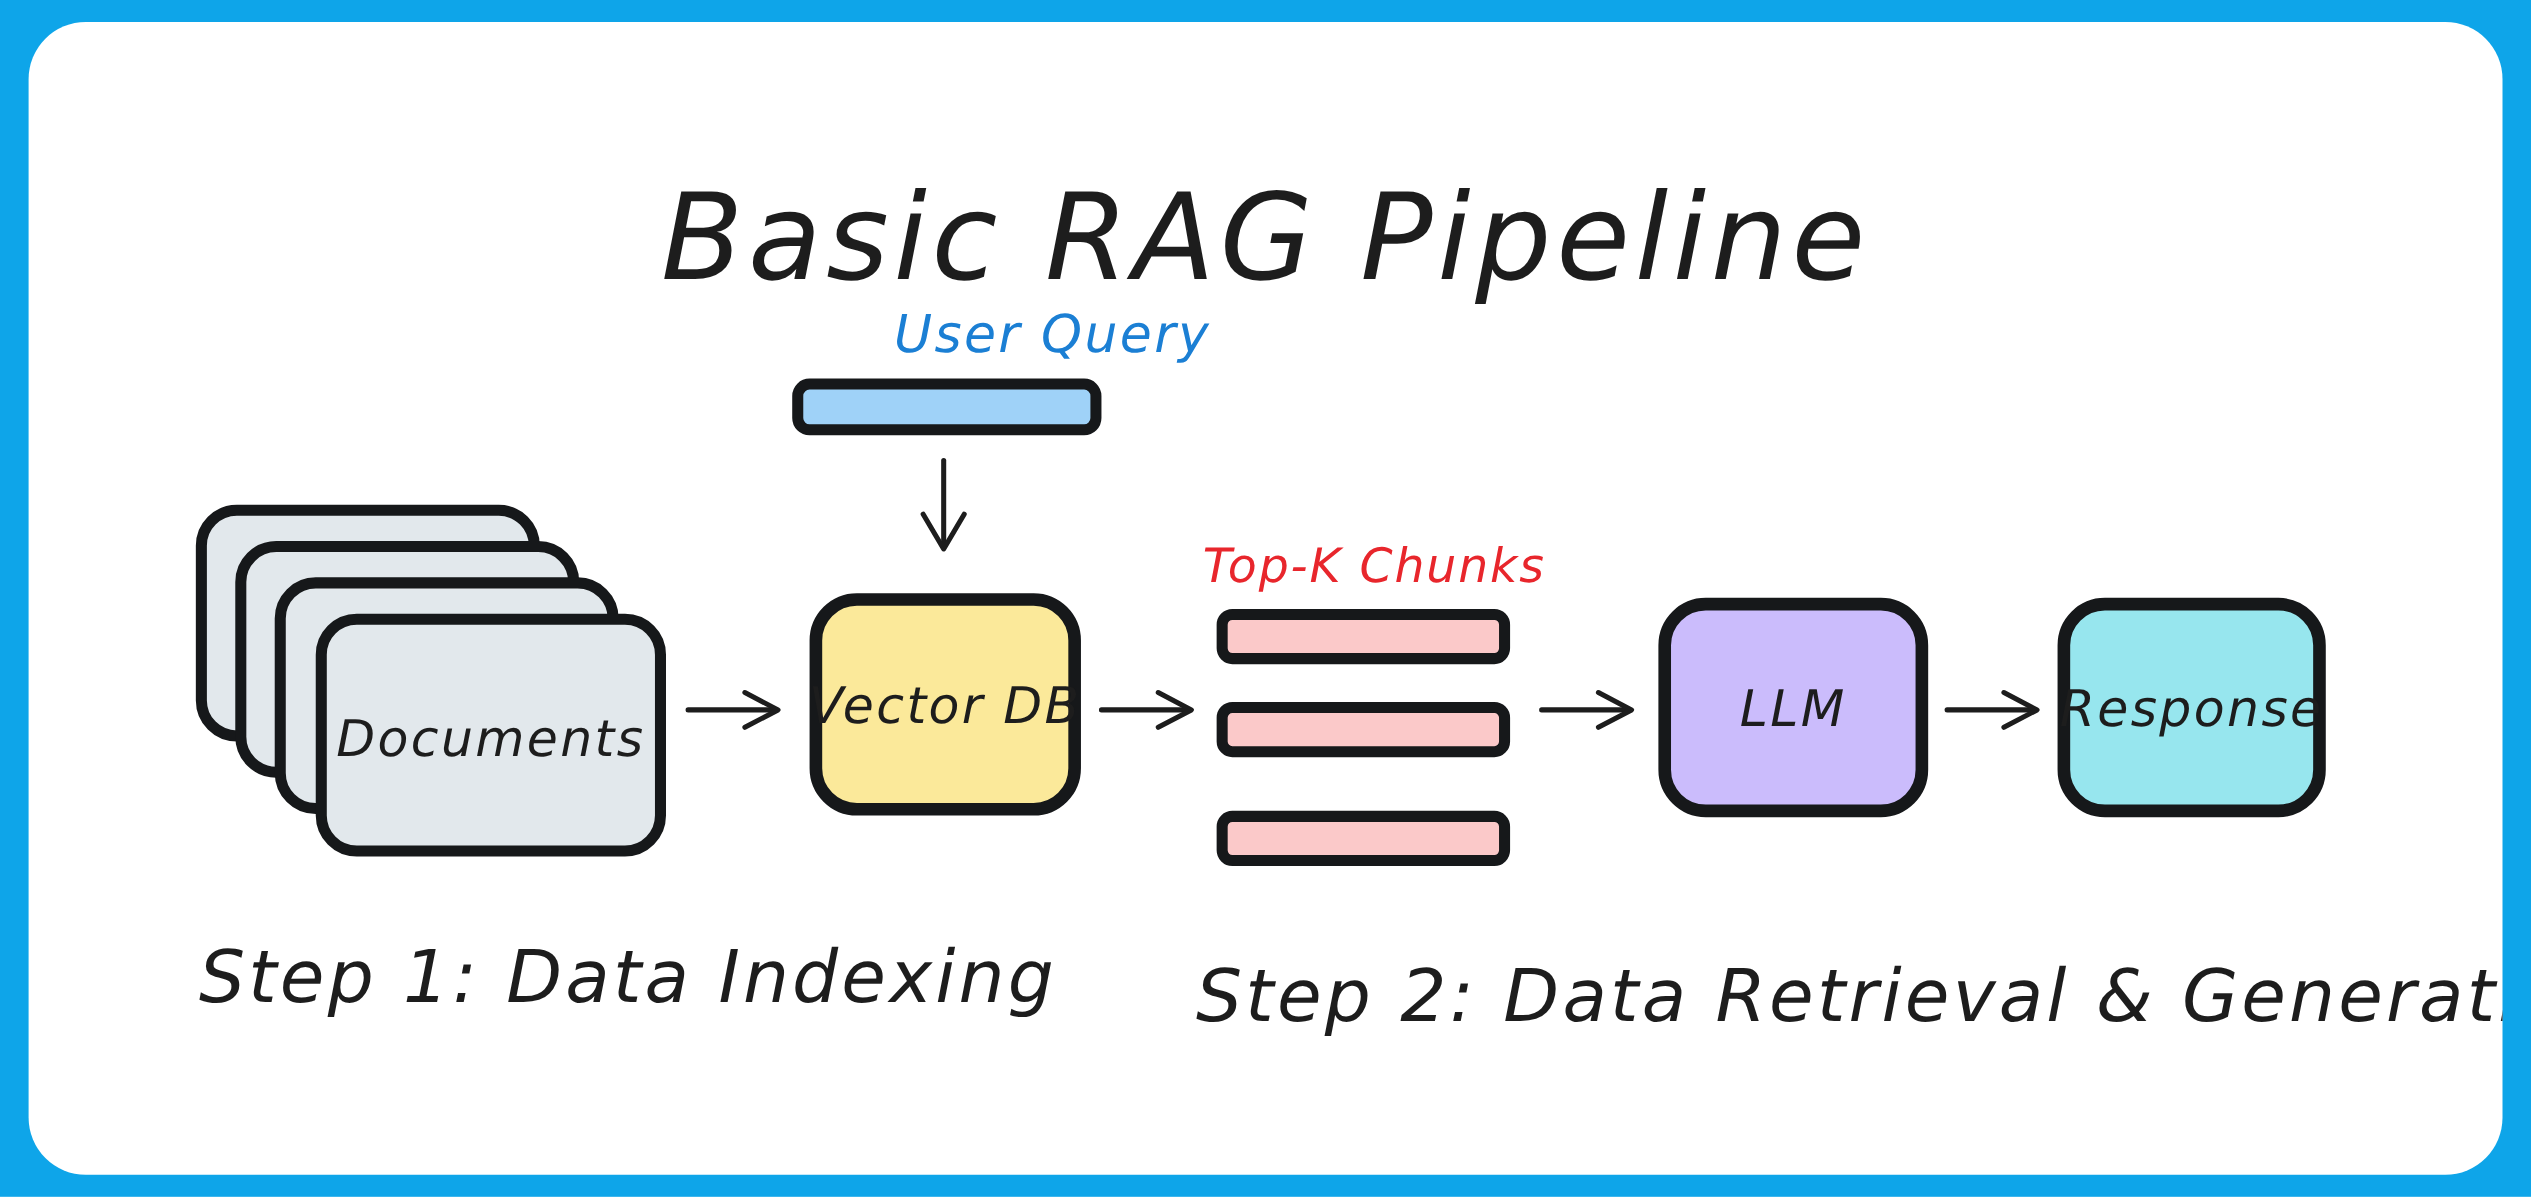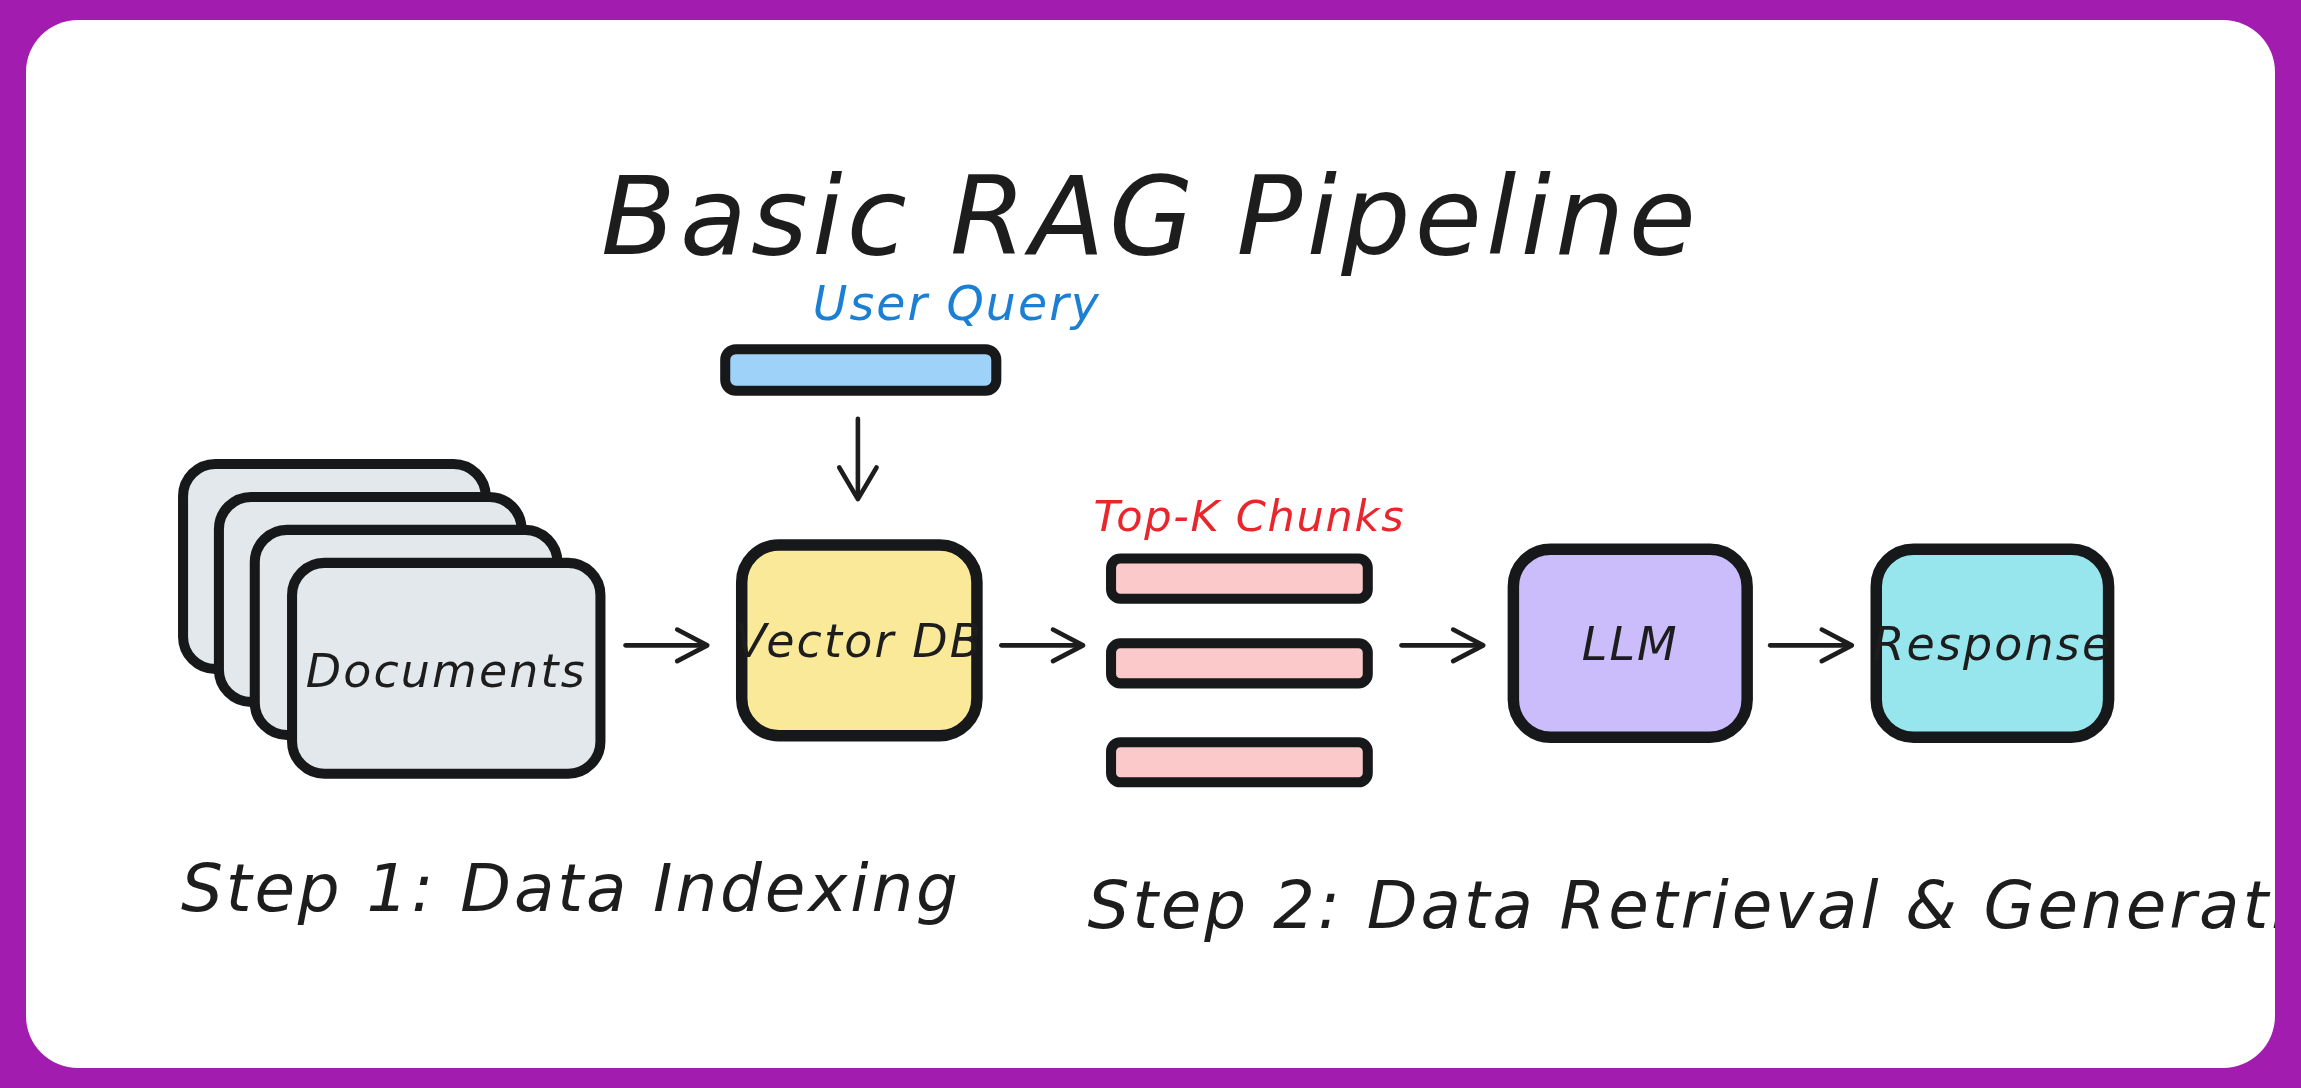--- a/index.html
+++ b/index.html
@@ -13,21 +13,21 @@
     overflow: hidden;
     font-family: "DejaVu Sans", sans-serif;
   }
 
   
   #frame {
     position: absolute;
     left: 0; top: 0;
     width: 2301px;
     height: 1088px;
-    background: #a21caf;
+    background: #0ea5e9;
   }
   #canvas {
     position: absolute;
     left: 26px;
     top: 20px;
     width: 2249px;
     height: 1048px;
     background: #ffffff;
     border-radius: 52px;
     overflow: hidden;

